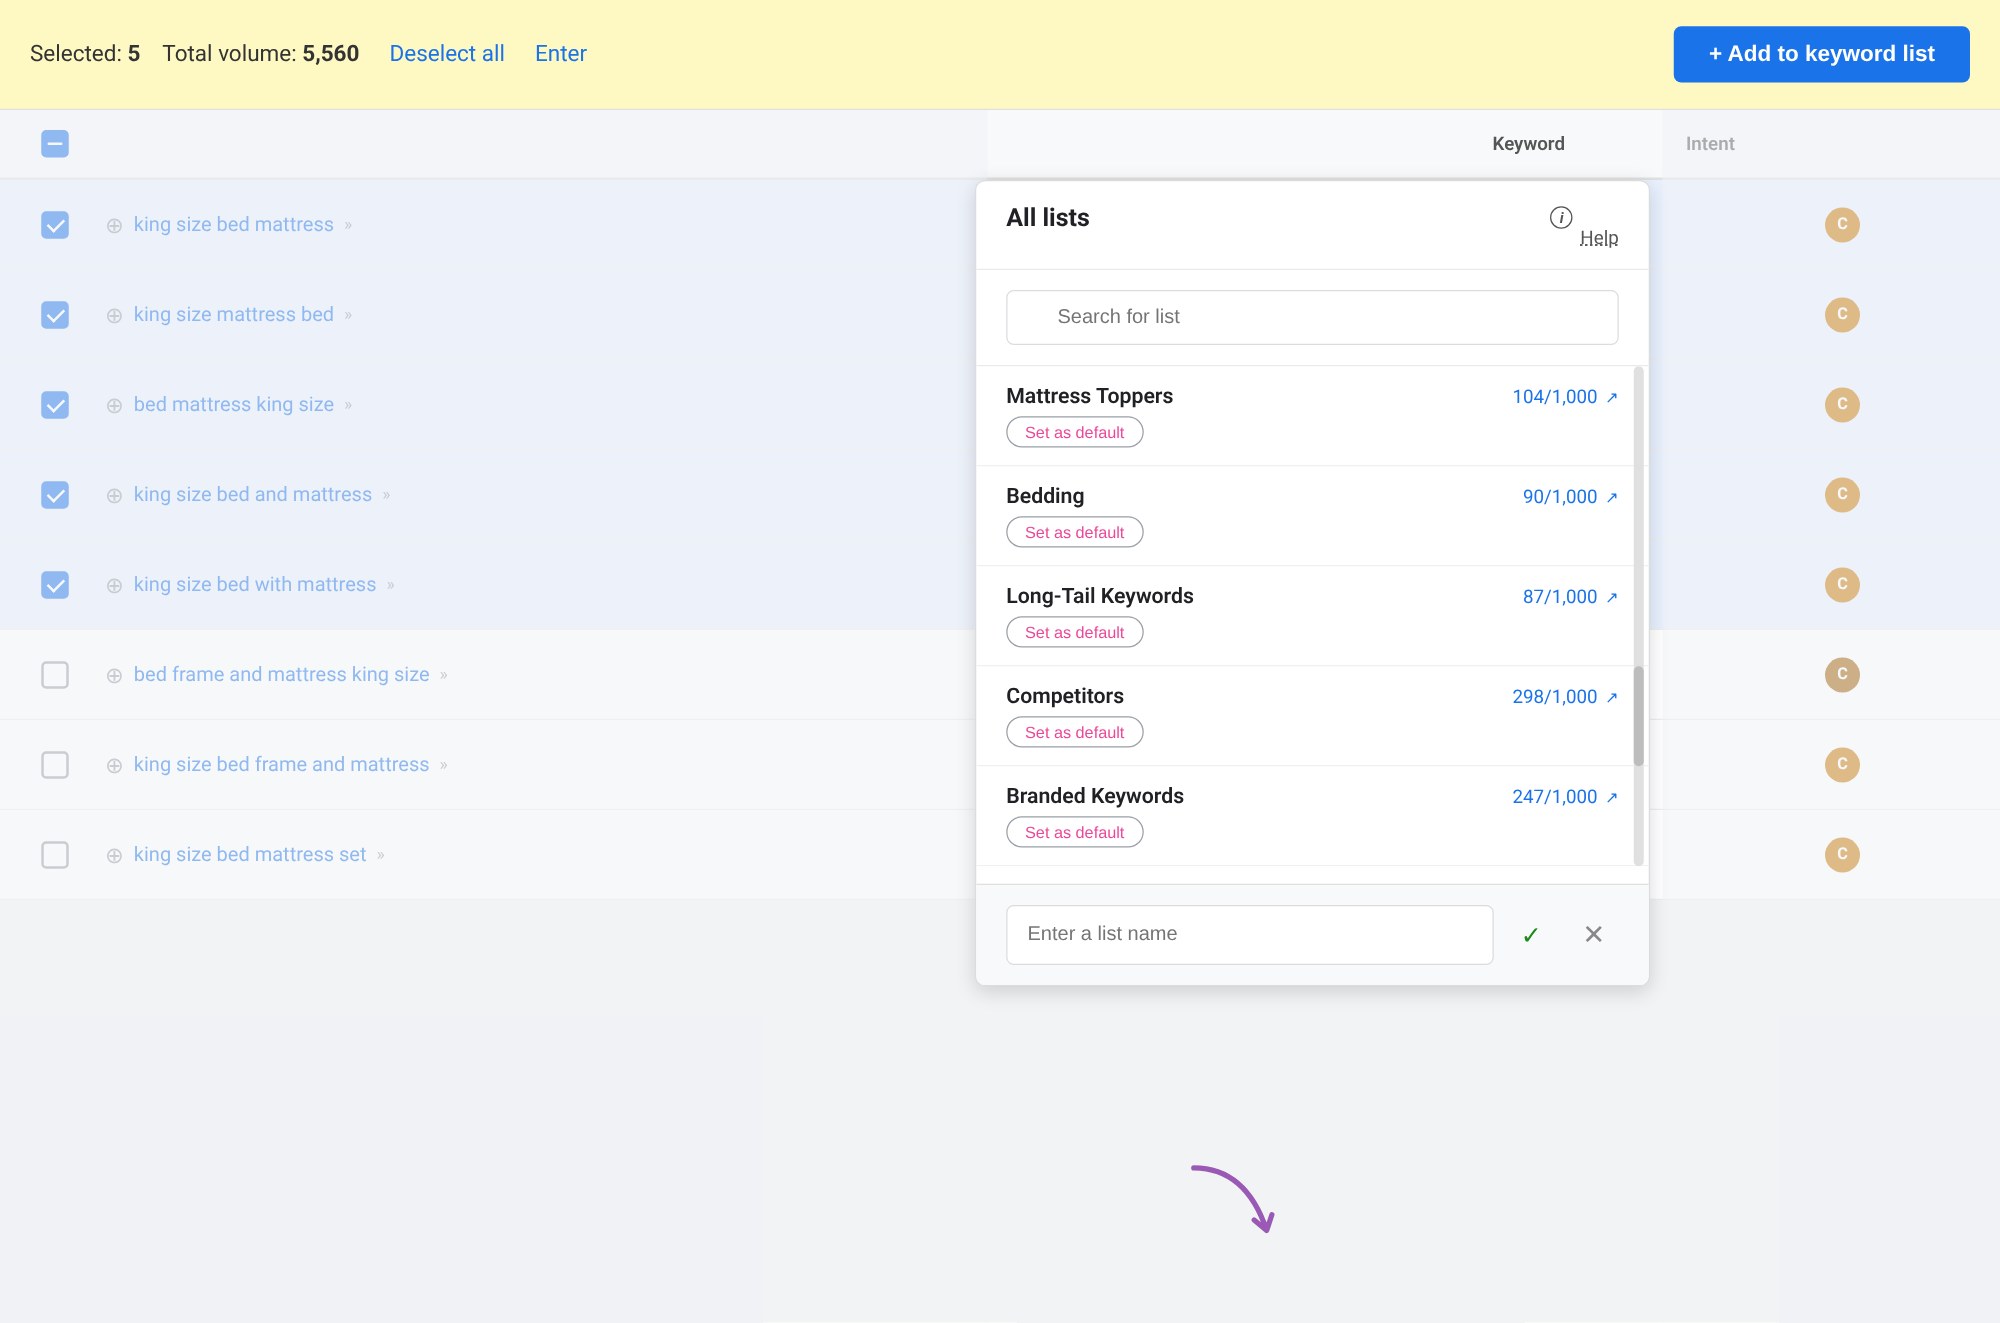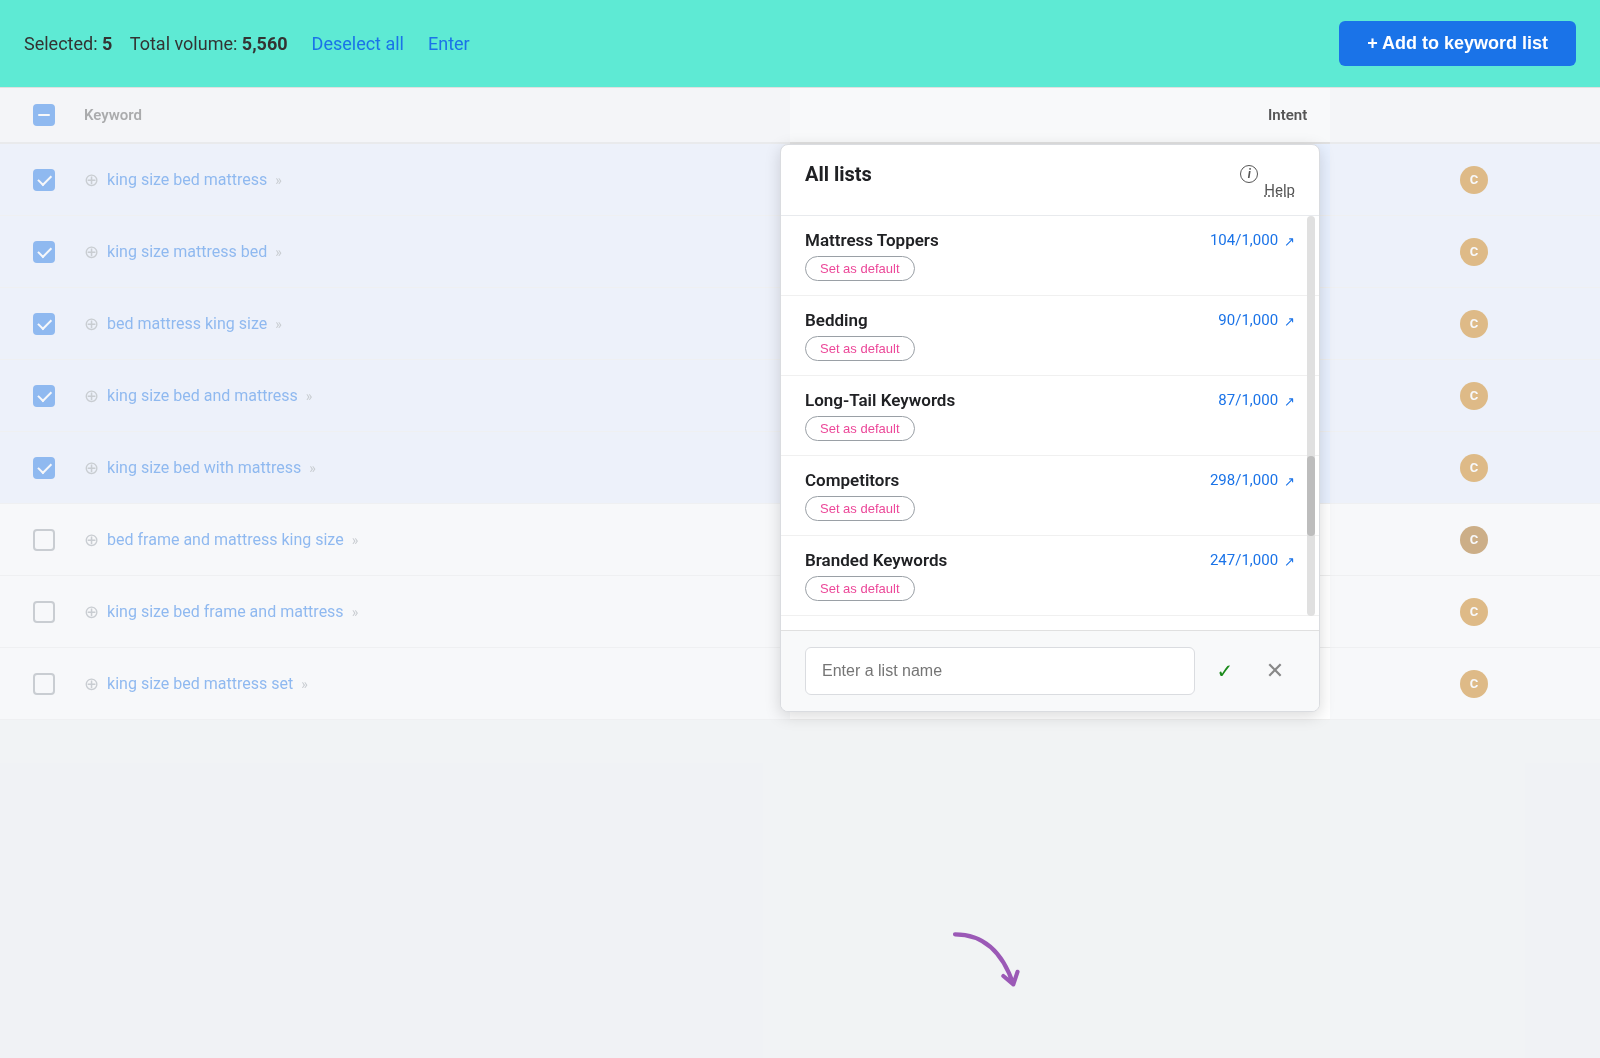--- a/index.html
+++ b/index.html
@@ -11,21 +11,21 @@
       overflow: hidden;
       position: relative;
     }
 
     
     .top-bar {
       display: flex;
       align-items: center;
       padding: 0 24px;
       height: 88px;
-      background: #5eead4;
+      background: #fef9c3;
       border-bottom: 1px solid #e0e0e0;
       position: relative;
       z-index: 10;
     }
     .top-bar-left {
       display: flex;
       align-items: center;
       gap: 24px;
       flex: 1;
     }
@@ -74,20 +74,21 @@
       background: #fff;
     }
     .table-header {
       display: flex;
       align-items: center;
       height: 56px;
       background: #f8f9fa;
       border-bottom: 2px solid #e0e0e0;
       padding: 0 20px;
       gap: 16px;
+      text-align: right;
     }
     .col-checkbox {
       width: 48px;
       display: flex;
       align-items: center;
       justify-content: center;
       flex-shrink: 0;
     }
     .col-keyword {
       flex: 1;
@@ -586,20 +587,26 @@
   <div class="dropdown-panel">
 
     <div class="panel-header">
       <span class="panel-title">All lists</span>
       <div class="panel-help">
         <div class="info-icon">i</div>
         <span class="help-text">Help</span>
       </div>
     </div>
 
+    <div class="search-wrap">
+      <div class="search-wrap-inner">
+        <span class="search-icon-inside">🔍</span>
+        <input class="search-input" type="text" placeholder="Search for list" style="">
+      </div>
+    </div>
 
     <div class="list-items-container" style="position:relative;">
 
       <div class="list-item">
         <div class="list-item-top">
           <span class="list-item-name">Mattress Toppers</span>
           <span class="list-item-count">
             104/1,000
             <span class="external-icon">↗</span>
           </span>

